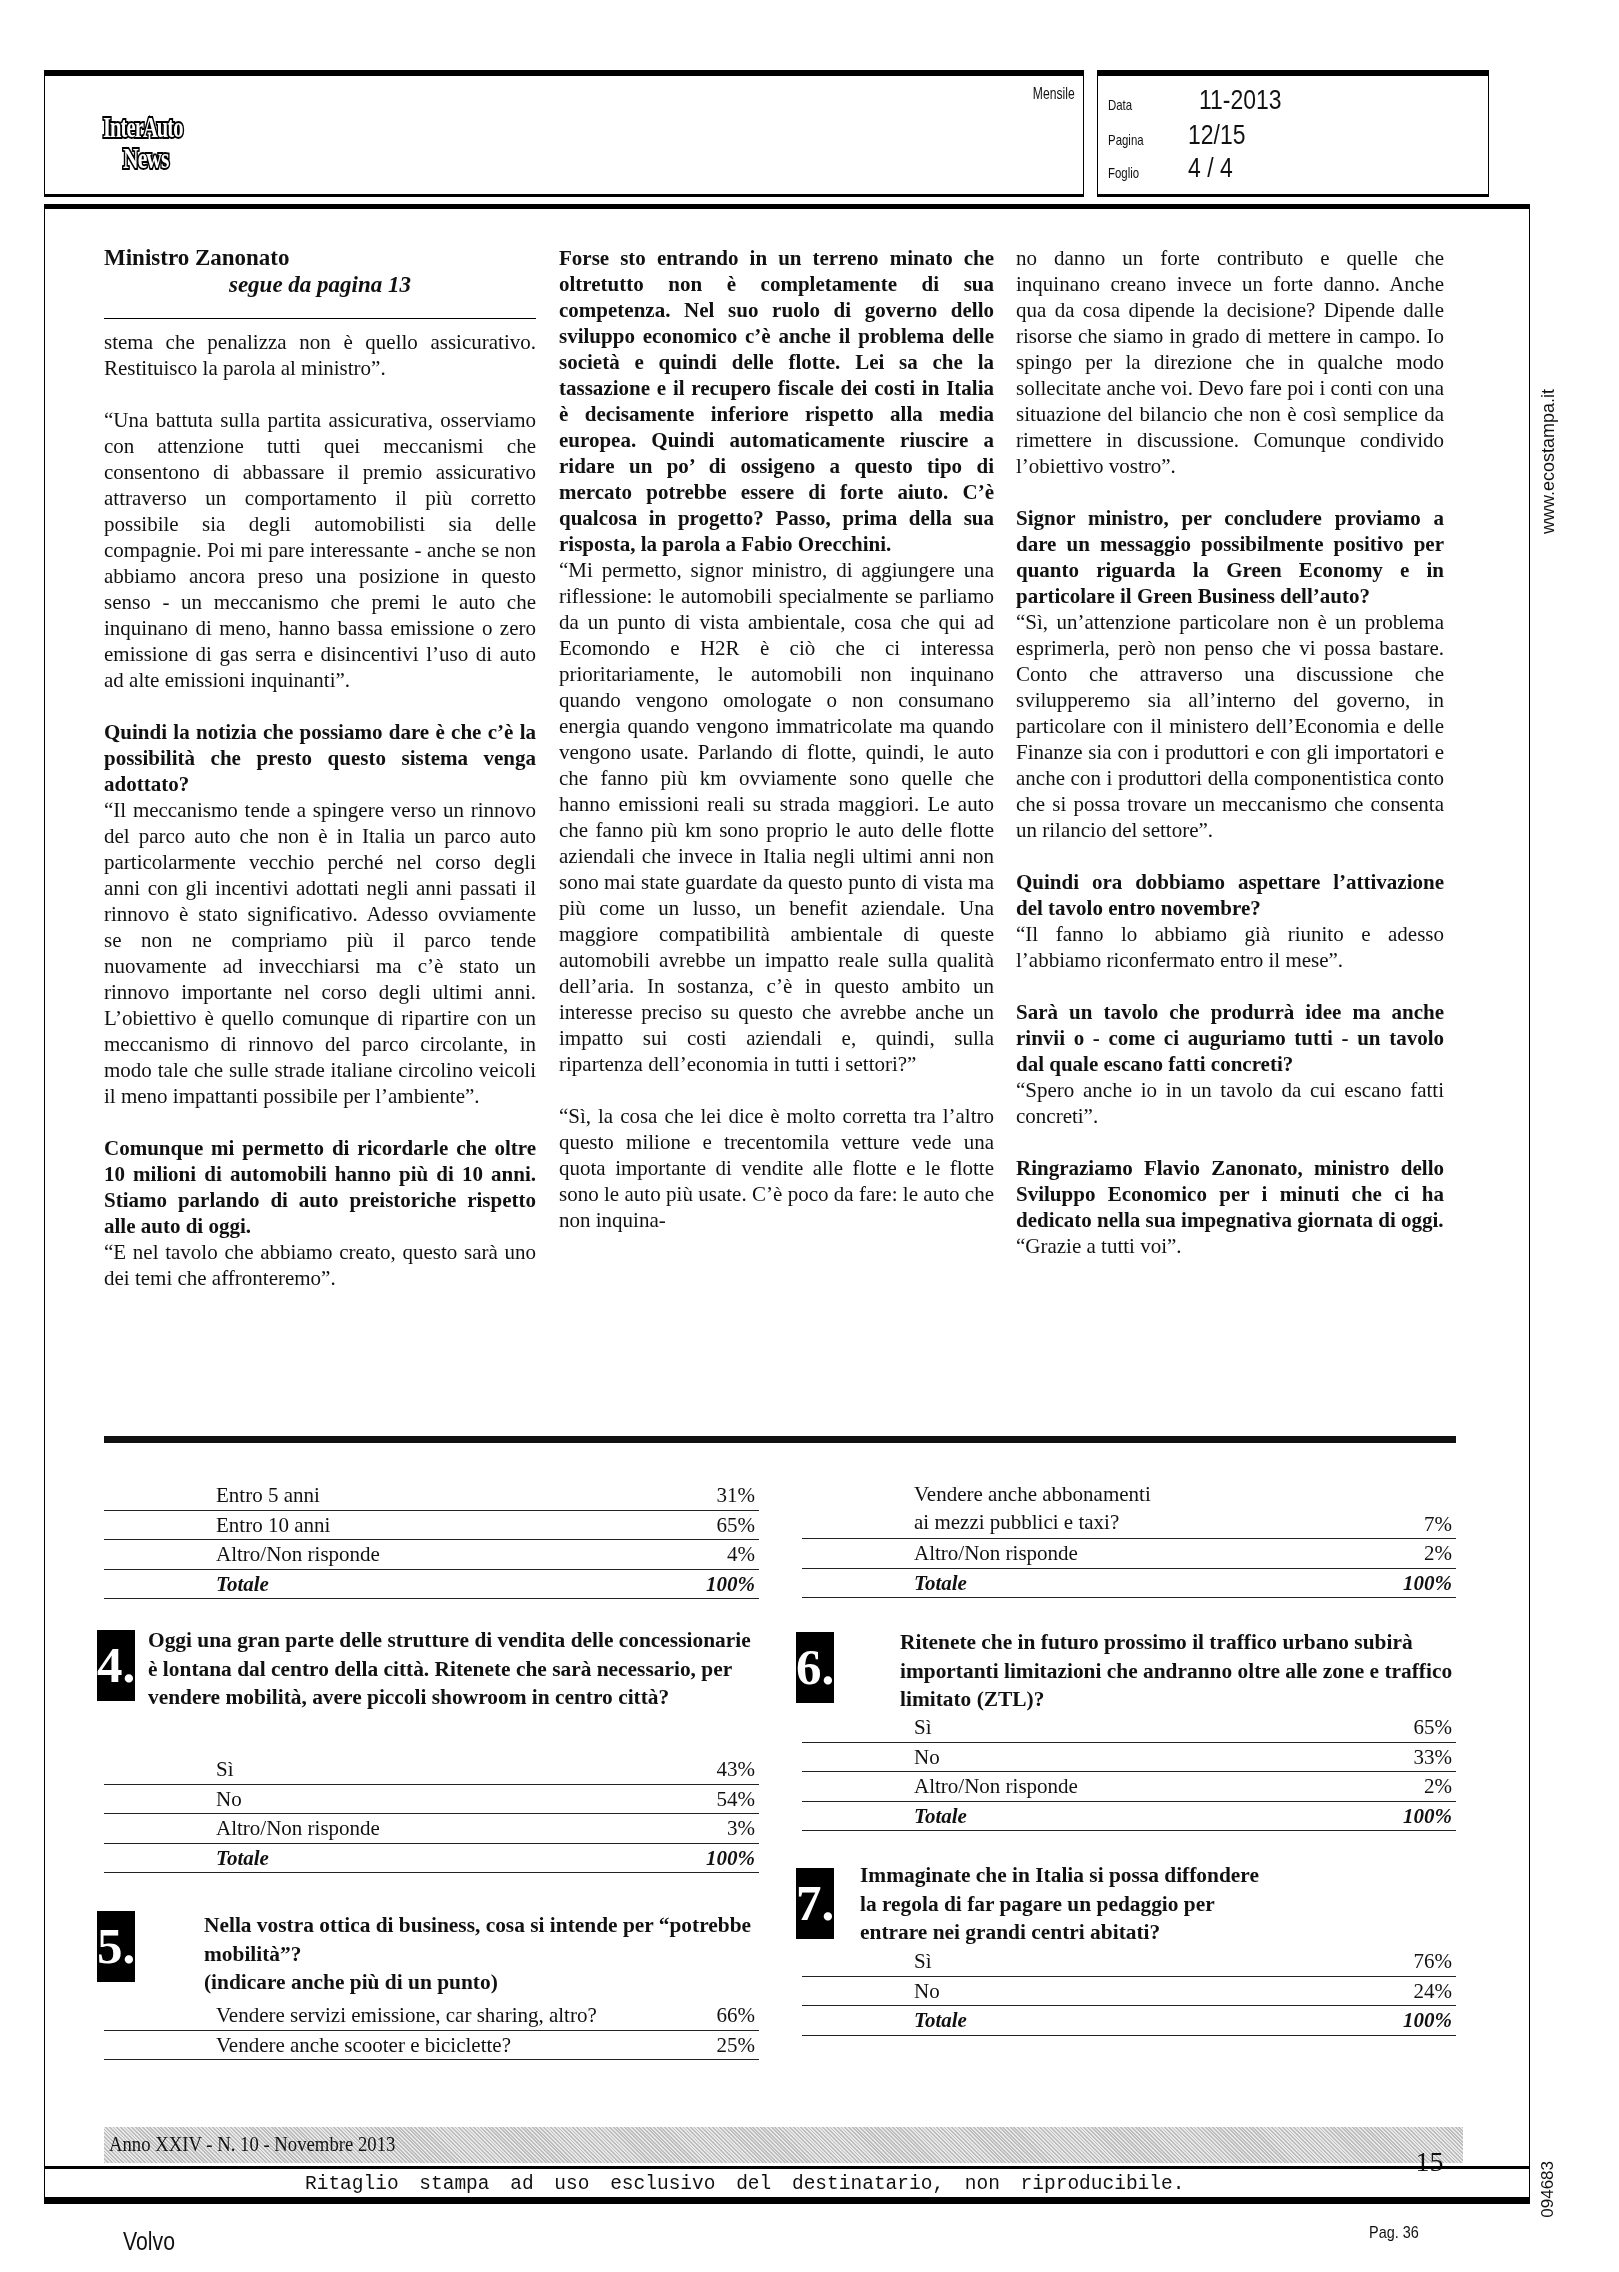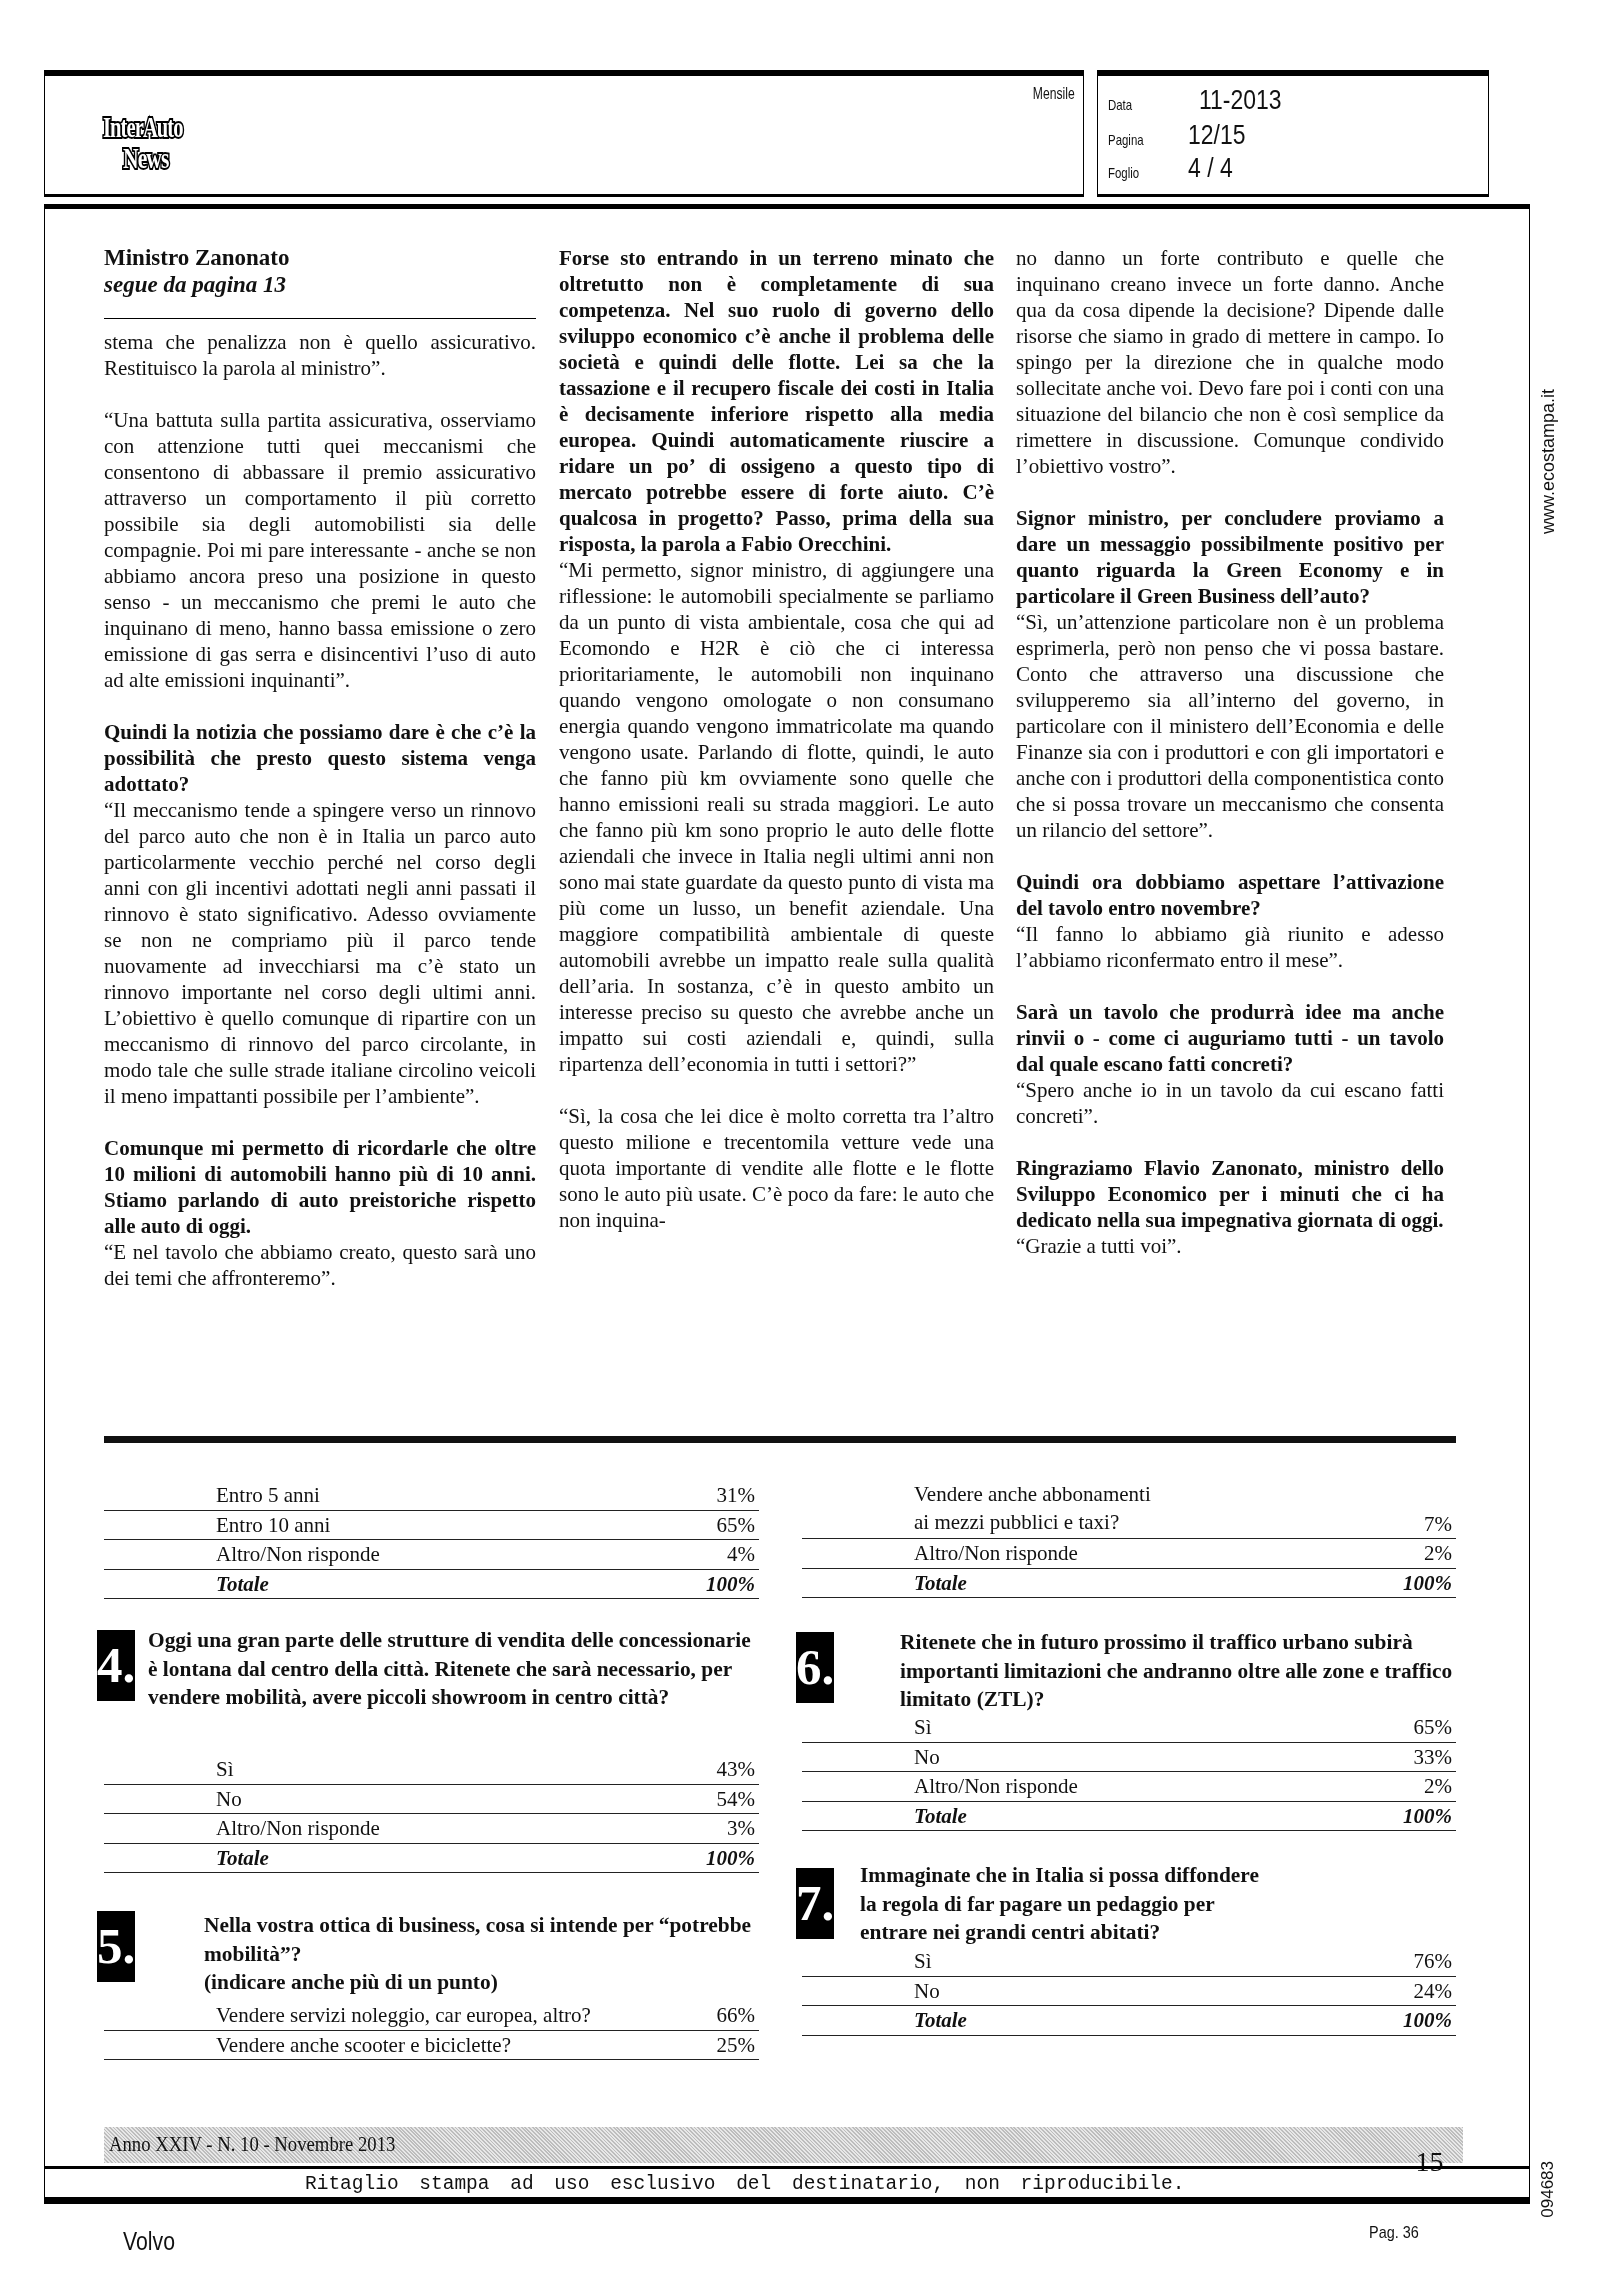--- a/index.html
+++ b/index.html
@@ -27,21 +27,21 @@
 
   
   .col { position:absolute; top:245px; font-size:21px; line-height:26px; text-align:justify; }
   .col p { margin:0; }
   .col .q { font-weight:bold; }
   .col .gap { height:26px; }
   .col1 { left:104px; width:432px; }
   .col2 { left:559px; width:435px; }
   .col3 { left:1016px; width:428px; }
   .article-title { font-weight:bold; font-size:23px; line-height:26px; margin:0; text-align:left; }
-  .article-sub { font-weight:bold; font-style:italic; font-size:23px; line-height:27px; margin:0; text-align:left; }
+  .article-sub { font-weight:bold; font-style:italic; font-size:23px; line-height:27px; margin:0; text-align:center; }
   .col-rule { height:1.3px; background:#000; margin:19.5px 0 10.4px 0; }
 
   .thick-rule { position:absolute; left:104px; top:1436px; width:1352px; height:6.5px; background:#111; }
 
   
   .survey { position:absolute; font-size:21px; }
   .s-row { position:relative; height:28.6px; border-bottom:1.3px solid #222; }
   .s-row .lab { position:absolute; left:112px; bottom:1.3px; white-space:nowrap; }
   .s-row .val { position:absolute; right:3.9px; bottom:1.3px; }
   .s-row.tot .lab, .s-row.tot .val { font-style:italic; font-weight:bold; }
@@ -185,21 +185,21 @@
 <div class="qblock" style="left:97px;top:1911px;width:662px">
   <div class="qnum" style="top:0">5.</div>
   <div class="qtext" style="padding-left:107px">
     <div>Nella vostra ottica di business, cosa si intende per “potrebbe mobilità”?</div>
     <div>(indicare anche più di un punto)</div>
   </div>
 </div>
 <div class="survey" style="left:104px;top:2001px;width:655px">
   <div>
       <div class="s-row">
-        <span class="lab" style="white-space: pre;">Vendere servizi noleggio, car europea, altro?</span>
+        <span class="lab" style="white-space: pre;">Vendere servizi emissione, car sharing, altro?</span>
         <span class="val">66%</span>
       </div>
       <div class="s-row">
         <span class="lab" style="white-space: pre; margin-top: 20px;">Vendere anche scooter e biciclette?</span>
         <span class="val">25%</span>
       </div>
     </div>
 </div>
 
 <div class="survey" style="left:802px;top:1481px;width:654px">

